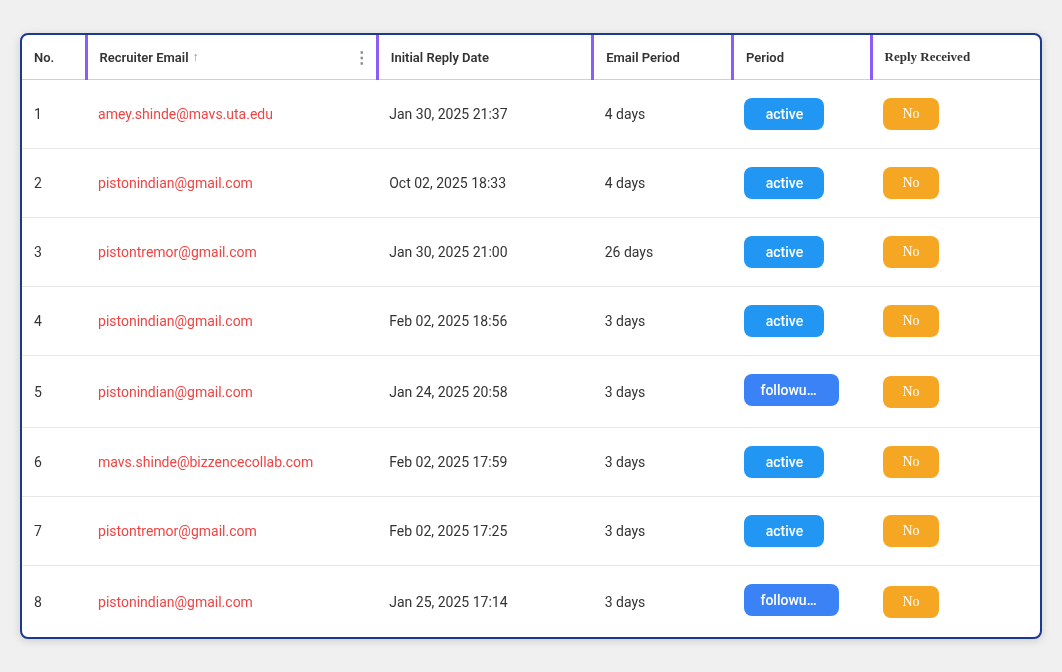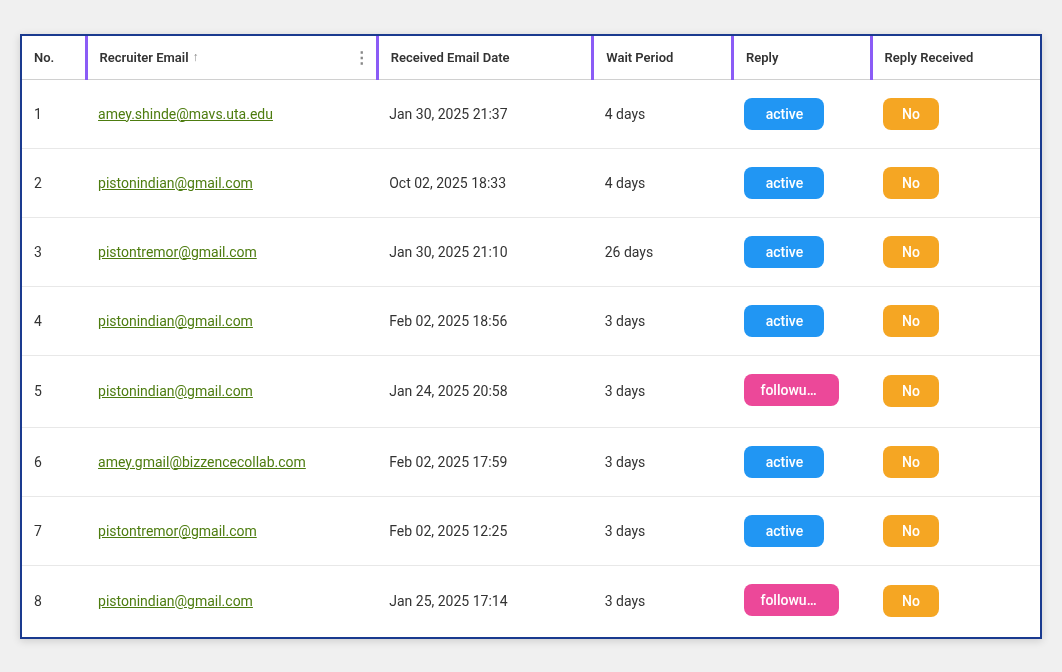--- a/index.html
+++ b/index.html
@@ -14,21 +14,21 @@
       display: flex;
       justify-content: center;
       align-items: center;
       min-height: 100vh;
       padding: 20px;
     }
 
     .table-container {
       background: #fff;
       border: 2px solid #1a3a8f;
-      border-radius: 0;
+      border-radius: 8px;
       overflow: hidden;
       width: 1040px;
       box-shadow: 0 2px 8px rgba(0,0,0,0.15);
     }
 
     table {
       width: 100%;
       border-collapse: collapse;
       font-size: 14px;
     }
@@ -80,45 +80,44 @@
       border-bottom: none;
     }
 
     tbody td {
       padding: 18px 12px;
       color: #333;
       font-size: 14px;
     }
 
     tbody td.email-cell {
-      color: #4d7c0f;
+      color: #ef4444;
       max-width: 220px;
       overflow: hidden;
       text-overflow: ellipsis;
       white-space: nowrap;
-      text-decoration: underline;
     }
 
     .status-badge {
       display: inline-block;
       padding: 8px 16px;
       border-radius: 8px;
       font-size: 14px;
       font-weight: 500;
       color: #fff;
       text-align: center;
       min-width: 80px;
     }
 
     .status-active {
       background-color: #2196f3;
     }
 
     .status-followup {
-      background-color: #ec4899;
+      background-color: #3b82f6;
       min-width: 90px;
       overflow: hidden;
       text-overflow: ellipsis;
       white-space: nowrap;
       max-width: 95px;
     }
 
     .reply-badge {
       display: inline-block;
       padding: 8px 18px;
@@ -129,21 +128,21 @@
       background-color: #f5a623;
       text-align: center;
       min-width: 56px;
     }
 
     .col-no { width: 55px; }
     .col-email { width: 250px; }
     .col-date { width: 185px; }
     .col-wait { width: 120px; }
     .col-status { width: 115px; }
-    .col-reply { width: 145px; }
+    .col-reply { width: 145px; font-family: Liberation Serif, serif; }
   </style>
 </head>
 <body>
 
 <div class="table-container">
   <table>
     <thead>
       <tr>
         <th class="col-no">
           <span class="th-inner">
@@ -152,31 +151,31 @@
         </th>
         <th class="col-email" style="position:relative;">
           <span class="th-inner">
             <span>Recruiter Email</span>
             <span class="sort-icon">↑</span>
           </span>
           <span class="menu-icon">⋮</span>
         </th>
         <th class="col-date">
           <span class="th-inner">
-            <span>Received Email Date</span>
+            <span>Initial Reply Date</span>
           </span>
         </th>
         <th class="col-wait">
           <span class="th-inner">
-            <span>Wait Period</span>
+            <span>Email Period</span>
           </span>
         </th>
         <th class="col-status">
           <span class="th-inner">
-            <span>Reply</span>
+            <span>Period</span>
           </span>
         </th>
         <th class="col-reply">
           <span class="th-inner">
             <span>Reply Received</span>
           </span>
         </th>
       </tr>
     </thead>
     <tbody id="table-body">
@@ -200,21 +199,21 @@
     <td class="col-status">
       <span class="status-badge status-active">active</span>
     </td>
     <td class="col-reply">
       <span class="reply-badge">No</span>
     </td>
   </tr>
         <tr>
     <td class="col-no">3</td>
     <td class="col-email email-cell">pistontremor@gmail.com</td>
-    <td class="col-date">Jan 30, 2025 21:10</td>
+    <td class="col-date">Jan 30, 2025 21:00</td>
     <td class="col-wait">26 days</td>
     <td class="col-status">
       <span class="status-badge status-active">active</span>
     </td>
     <td class="col-reply">
       <span class="reply-badge">No</span>
     </td>
   </tr>
         <tr>
     <td class="col-no">4</td>
@@ -235,34 +234,34 @@
     <td class="col-wait">3 days</td>
     <td class="col-status">
       <span class="status-badge status-followup">followup_se</span>
     </td>
     <td class="col-reply">
       <span class="reply-badge">No</span>
     </td>
   </tr>
         <tr>
     <td class="col-no">6</td>
-    <td class="col-email email-cell">amey.gmail@bizzencecollab.com</td>
+    <td class="col-email email-cell">mavs.shinde@bizzencecollab.com</td>
     <td class="col-date">Feb 02, 2025 17:59</td>
     <td class="col-wait">3 days</td>
     <td class="col-status">
       <span class="status-badge status-active">active</span>
     </td>
     <td class="col-reply">
       <span class="reply-badge">No</span>
     </td>
   </tr>
         <tr>
     <td class="col-no">7</td>
     <td class="col-email email-cell">pistontremor@gmail.com</td>
-    <td class="col-date">Feb 02, 2025 12:25</td>
+    <td class="col-date">Feb 02, 2025 17:25</td>
     <td class="col-wait">3 days</td>
     <td class="col-status">
       <span class="status-badge status-active">active</span>
     </td>
     <td class="col-reply">
       <span class="reply-badge">No</span>
     </td>
   </tr>
         <tr>
     <td class="col-no">8</td>

